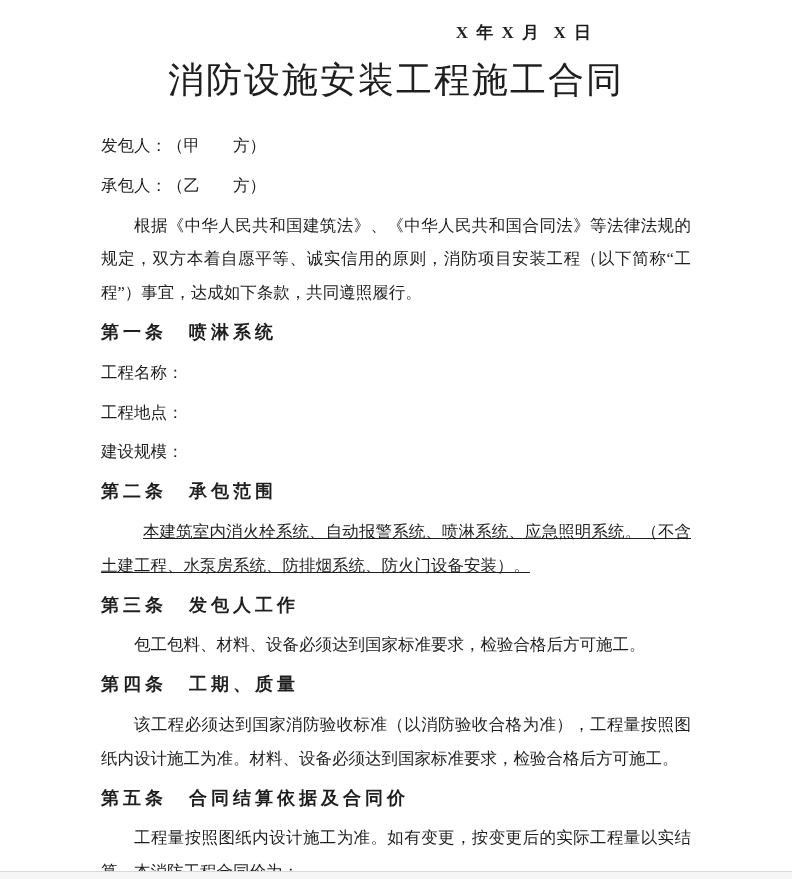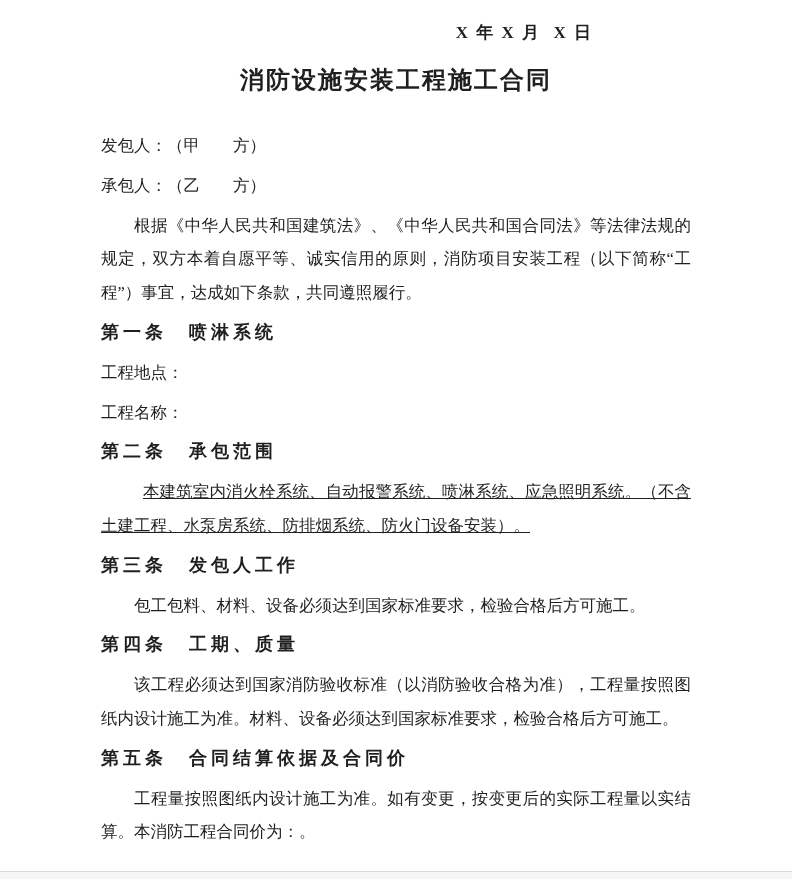--- a/index.html
+++ b/index.html
@@ -24,22 +24,22 @@
     text-align: right;
     font-size: 17px;
     font-weight: 700;
     line-height: 26px;
     letter-spacing: 2px;
     white-space: pre;
   }
   .doc-title {
     margin: 12px 0 0 0;
     text-align: center;
-    font-size: 24px;
-    font-weight: 700;
+    font-size: 36px;
+    font-weight: 400;
     letter-spacing: 2px;
     line-height: 44px;
     white-space: nowrap;
   }
   .body-flow {
     margin-top: 27px;
     font-size: 16.5px;
     line-height: 33.8px;
     text-align: justify;
     text-justify: inter-ideograph;
@@ -92,24 +92,25 @@
   <div class="body-flow">
 
     <p class="party-line">发包人：（甲　　方）</p>
 
     <p class="party-line">承包人：（乙　　方）</p>
 
     <p class="para indent2">根据《中华人民共和国建筑法》、《中华人民共和国合同法》等法律法规的规定，双方本着自愿平等、诚实信用的原则，消防项目安装工程（以下简称“工程”）事宜，达成如下条款，共同遵照履行。</p>
 
     <h2 class="sec-heading">第一条　喷淋系统</h2>
 
+    <p class="field-line">工程名称：</p>
+
     <p class="field-line">工程地点：</p>
 
-    <p class="field-line">工程名称：</p>
-
+    <p class="field-line">建设规模：</p>
 
     <h2 class="sec-heading">第二条　承包范围</h2>
 
     <p class="para indent25">本建筑室内消火栓系统、自动报警系统、喷淋系统、应急照明系统。（不含土建工程、水泵房系统、防排烟系统、防火门设备安装）。</p>
 
     <h2 class="sec-heading">第三条　发包人工作</h2>
 
     <p class="para indent2">包工包料、材料、设备必须达到国家标准要求，检验合格后方可施工。</p>
 
     <h2 class="sec-heading">第四条　工期、质量</h2>

